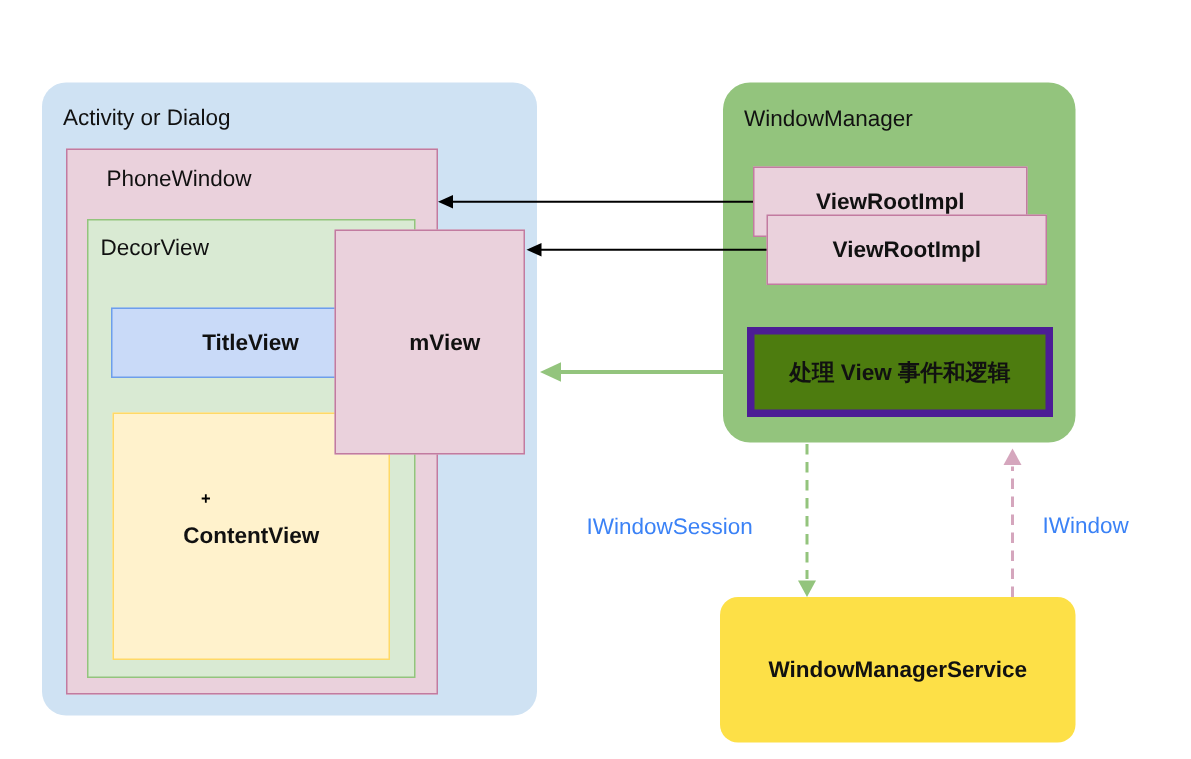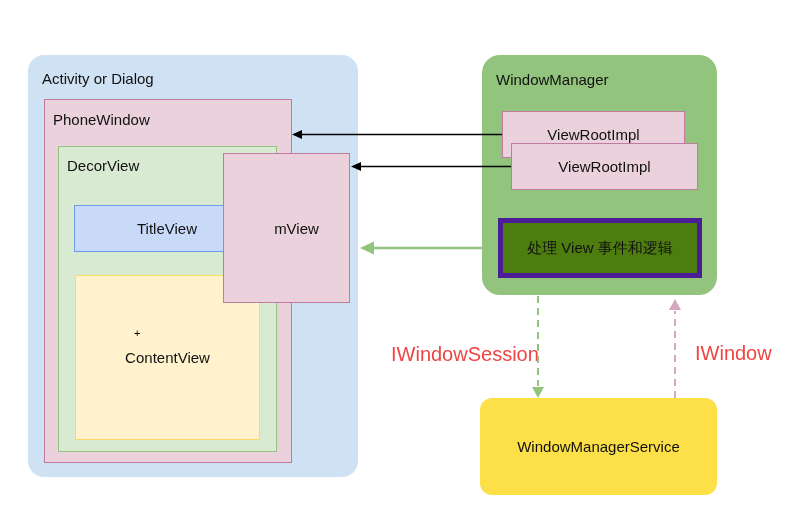--- a/index.html
+++ b/index.html
@@ -1,53 +1,53 @@
 <!DOCTYPE html>
 <html><head>
 <meta charset="utf-8">
 <style>
   html,body{margin:0;padding:0;background:#ffffff;}
   body{font-family:"Liberation Sans","DejaVu Sans",sans-serif;color:#1a1a1a;}
   .canvas{position:relative;width:794px;height:506px;background:#ffffff;overflow:hidden;}
   .box{position:absolute;box-sizing:border-box;}
   .corner-label{position:absolute;font-size:15px;line-height:18px;white-space:nowrap;color:#111;}
   .center-label{display:flex;align-items:center;justify-content:center;text-align:left;
-                font-size:15px;color:#111;}
+                font-size:15px;color:#111;font-weight:bold;}
   
   .activity{left:28px;top:55px;width:330px;height:422px;background:#cfe2f3;border-radius:16px;}
   .phonewindow{left:44px;top:99px;width:248px;height:364px;background:#ead1dc;border:1.5px solid #c27ba0;}
   .decorview{left:58px;top:146px;width:219px;height:306px;background:#d9ead3;border:1.5px solid #93c47d;}
   .titleview{left:74px;top:205px;width:186px;height:47px;background:#c9daf8;border:1.5px solid #6d9eeb;}
   .contentview{left:75px;top:275px;width:185px;height:165px;background:#fff2cc;border:1.5px solid #ffd966;}
   .mview{left:223px;top:153px;width:127px;height:150px;background:#ead1dc;border:1.5px solid #c27ba0;z-index:6;padding-left:20px;}
   .plus-mark{position:absolute;left:58px;top:52px;font-size:11px;line-height:11px;color:#000;}
   
   .wmanager{left:482px;top:55px;width:235px;height:240px;background:#93c47d;border-radius:18px;}
   .vri1{left:502px;top:111px;width:183px;height:47px;background:#ead1dc;border:1.5px solid #c27ba0;z-index:2;}
   .vri2{left:511px;top:143px;width:187px;height:47px;background:#ead1dc;border:1.5px solid #c27ba0;z-index:3;}
   .handle{left:498px;top:218px;width:204px;height:60px;background:#4d7c0f;border:5px solid #4c1d95;z-index:2;}
   .wms{left:480px;top:398px;width:237px;height:97px;background:#fde047;border-radius:12px;}
   
-  .conn-label{position:absolute;font-size:20px;white-space:nowrap;color:#ef4444;}
+  .conn-label{position:absolute;font-size:15px;white-space:nowrap;color:#3b82f6;}
   .iwindowsession{left:391px;top:343px;}
   .iwindow{left:695px;top:342px;}
   .watermark{position:absolute;left:628px;top:479px;font-size:17px;color:#c9c9c9;white-space:nowrap;}
   svg.arrows{position:absolute;left:0;top:0;width:794px;height:506px;z-index:5;pointer-events:none;}
 </style>
 </head>
 <body>
 
 <div class="canvas">
 
   <div class="box activity">
     <span class="corner-label" style="left:14px;top:15px;">Activity or Dialog</span>
   </div>
 
   <div class="box phonewindow">
-    <span class="corner-label" style="left:8px;top:11px;">PhoneWindow</span>
+    <span class="corner-label" style="left:26px;top:11px;">PhoneWindow</span>
   </div>
 
   <div class="box decorview">
     <span class="corner-label" style="left:8px;top:10px;">DecorView</span>
   </div>
 
   <div class="box titleview center-label">
     <span>TitleView</span>
   </div>
 

